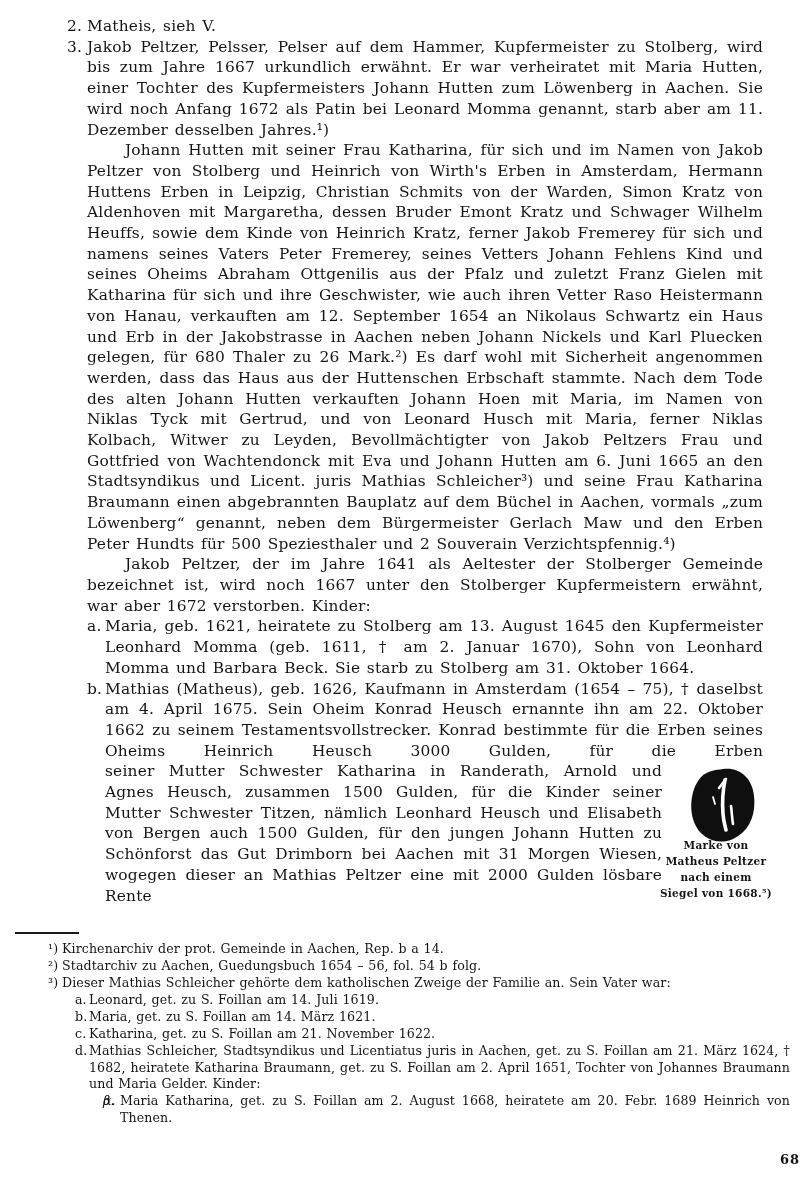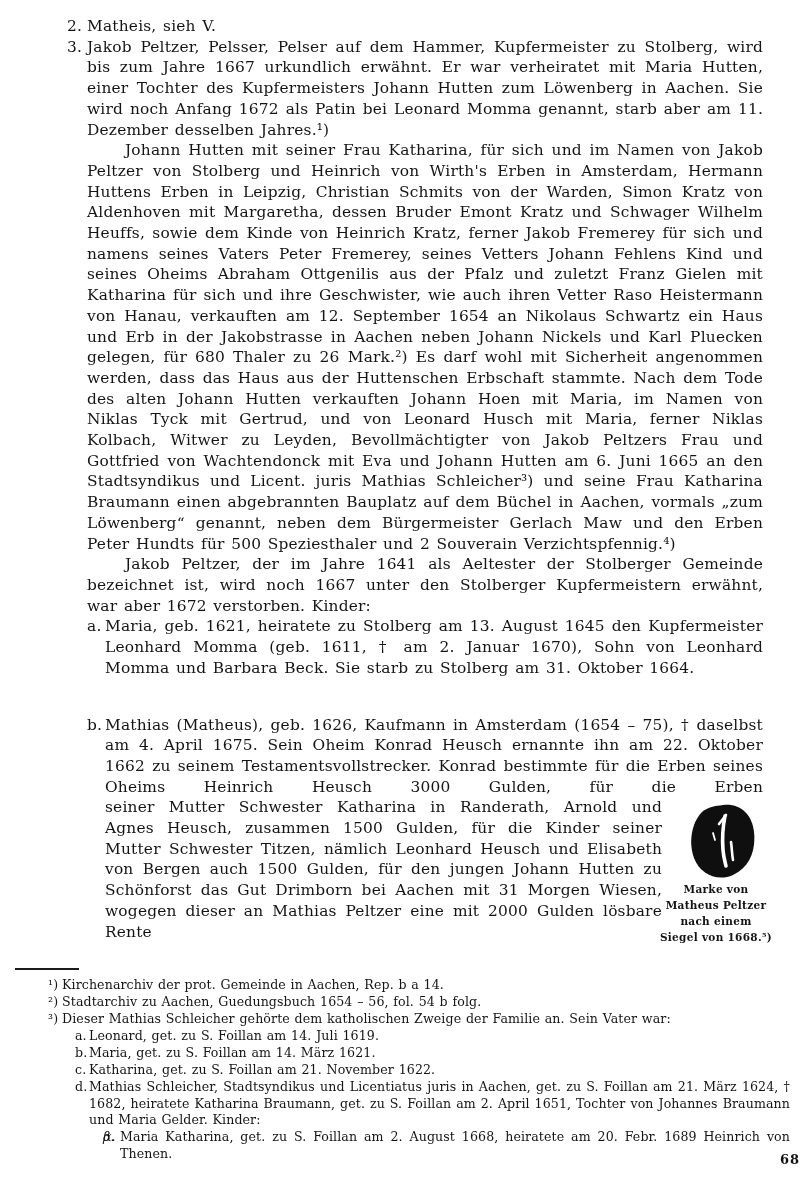--- a/index.html
+++ b/index.html
@@ -21,32 +21,32 @@
     text-align:justify;
     word-spacing:1.5px;
     letter-spacing:0.2px;
   }
   .li { position:relative; padding-left:20px; }
   .li > .marker { position:absolute; left:0; top:0; }
   .para { margin:0; }
   .para.indented { text-indent:38px; }
   .sub { position:relative; padding-left:18px; }
   .sub > .marker { position:absolute; left:0; top:0; }
-  .bfull { text-align:justify; text-align-last:justify;margin-top:36px; }
+  .bfull { text-align:justify; text-align-last:justify; }
   .bwrap { text-align:justify; text-align-last:justify; }
   .seal-box {
     float:right;
     width:93px; height:130px;
     position:relative;
     margin-left:8px;
     text-indent:0;
   }
   .seal-blob { position:absolute; top:6px; left:20px; }
   .seal-caption {
-    position:absolute; top:84px; left:-16px; width:124px;
+    position:absolute; top:76px; left:-16px; width:124px;
     text-align:right;
     font-weight:bold;
     font-size:10.5px;
     line-height:16px;
     letter-spacing:0.3px;
     word-spacing:0;
     text-align-last:center;
   }
   .fn-sep {
     height:2px; width:64px; background:#1a1a1a;

